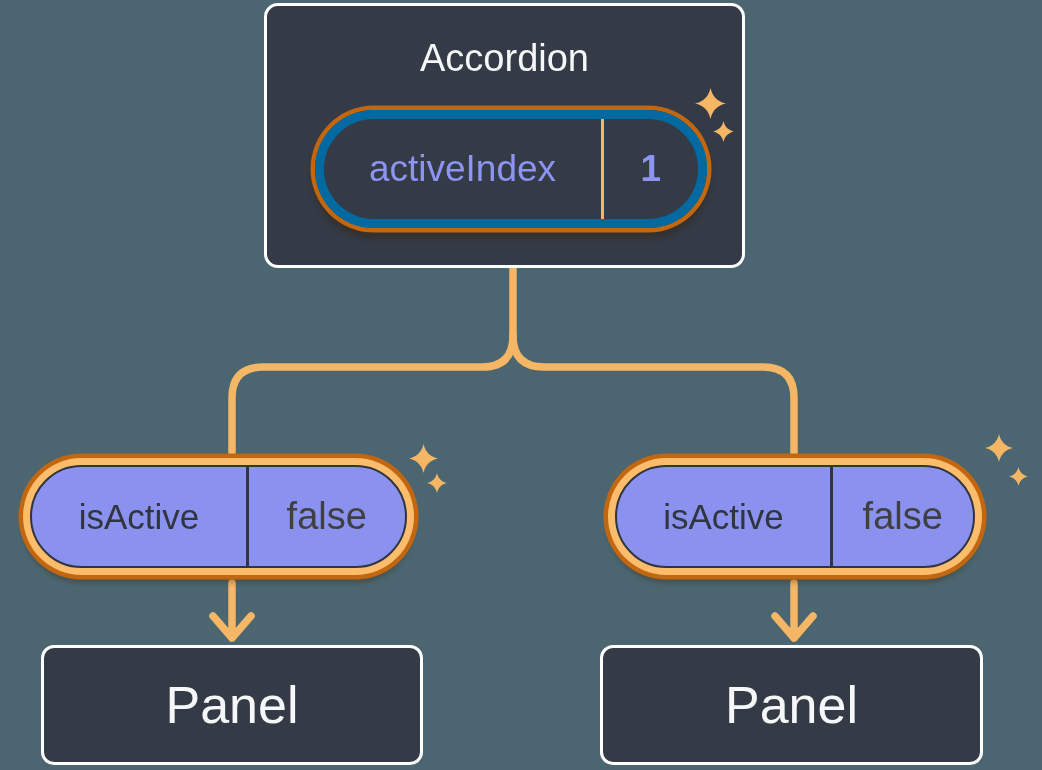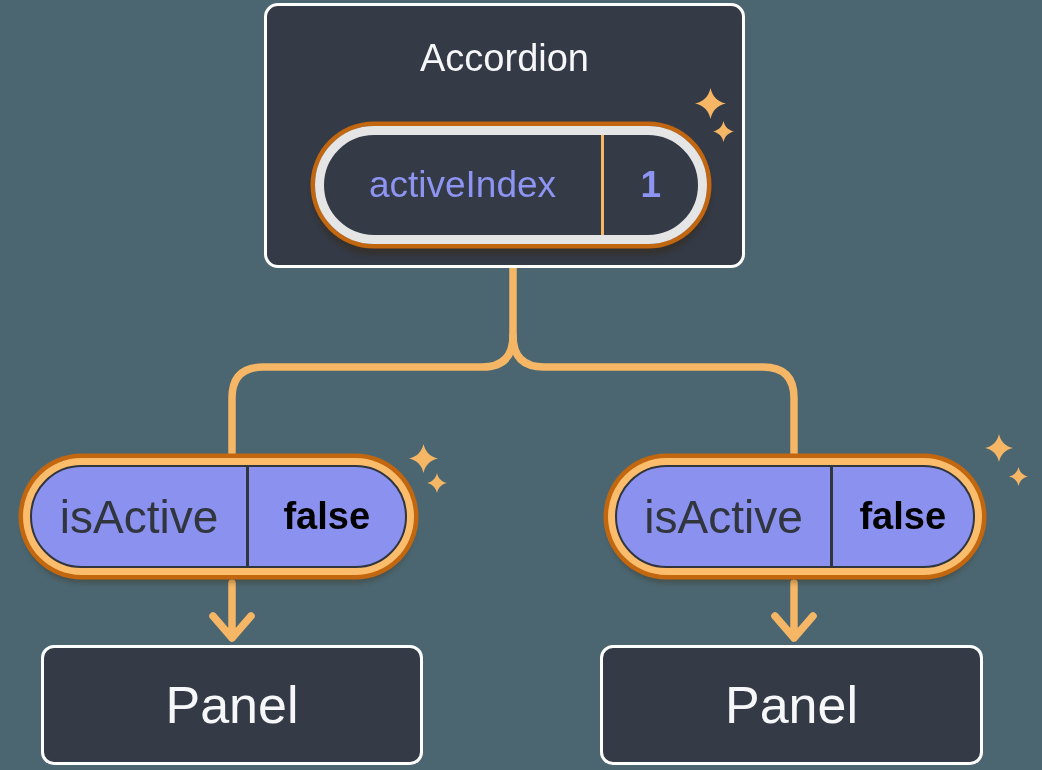--- a/index.html
+++ b/index.html
@@ -53,26 +53,25 @@
     color: #F6F7F9;
     font-size: 38px;
   }
 
   
   .state-pill {
     position: absolute;
     left: 48px; top: 104px;
     width: 392px; height: 118px;
     box-sizing: border-box;
-    border: 9px solid #e5e5e5;
+    border: 9px solid #0369a1;
     border-radius: 60px;
     box-shadow: 0 0 0 4.5px #C2670F, 0 8px 5px 3px rgba(55,33,6,0.35);
     display: flex;
     align-items: stretch;
-    margin-top: 16px;
   }
   .state-pill .label-cell {
     flex: 0 0 277px;
     display: flex; align-items: center; justify-content: center;
     color: #8D94F2; font-size: 37px;
   }
   .state-pill .pill-divider { width: 2.5px; background: #F5B766; }
   .state-pill .value-cell {
     flex: 1;
     display: flex; align-items: center; justify-content: center;
@@ -88,29 +87,29 @@
     border: 2.5px solid #30353E;
     border-radius: 54px;
     box-shadow: 0 0 0 7px #FBBD6C, 0 0 0 11.5px #C2670F, 0 8px 5px 7px rgba(55,33,6,0.3);
     display: flex;
     align-items: stretch;
   }
   .prop-left  { left: 30px;  top: 465px; width: 377px; }
   .prop-right { left: 615px; top: 465px; width: 360px; }
   .prop-pill .label-cell {
     display: flex; align-items: center; justify-content: center;
-    color: #30353E; font-size: 46px;
+    color: #30353E; font-size: 35px;
   }
   .prop-left  .label-cell { flex: 0 0 214px; }
   .prop-right .label-cell { flex: 0 0 213px; }
   .prop-pill .pill-divider { width: 2.5px; background: #30353E; }
   .prop-pill .value-cell {
     flex: 1;
     display: flex; align-items: center; justify-content: center;
-    color: #000000; font-size: 38px; font-weight: bold;
+    color: #404040; font-size: 38px; font-weight: normal;
   }
 
   
   .sparkle { position: absolute; }
   .sparkle path { fill: #F5B765; }
   .sp-top-big    { left: 695px; top: 88px;  width: 31px; height: 31px; }
   .sp-top-small  { left: 713px; top: 121px; width: 21px; height: 21px; }
   .sp-left-big   { left: 409px; top: 444px; width: 29px; height: 29px; }
   .sp-left-small { left: 427px; top: 473px; width: 20px; height: 20px; }
   .sp-right-big  { left: 985px; top: 434px; width: 28px; height: 28px; }

